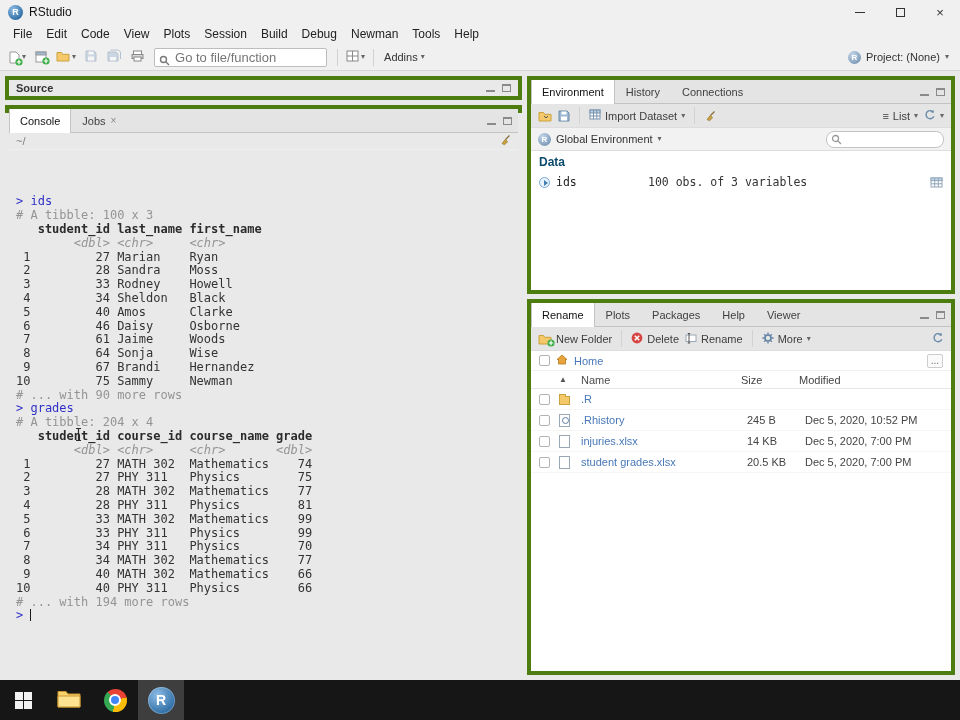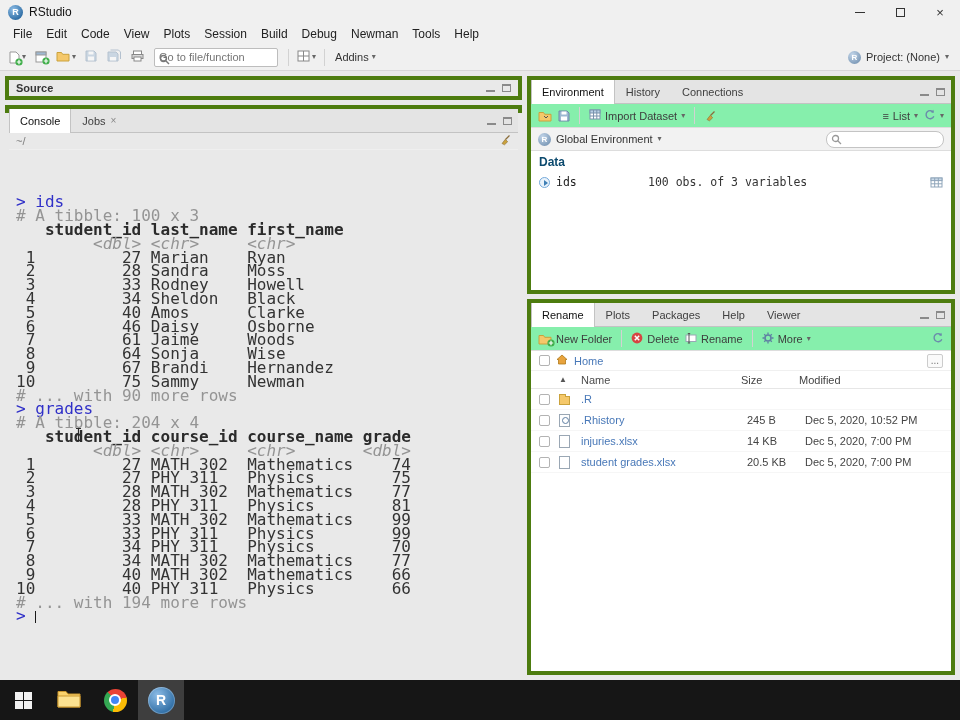--- a/index.html
+++ b/index.html
@@ -21,21 +21,21 @@
 
   
   .toolbar{height:27px;display:flex;align-items:center;gap:3px;padding:0 7px;border-bottom:1px solid #d6d6d6;flex:none}
   .tbtn{height:22px;min-width:20px;display:flex;align-items:center;justify-content:center;gap:2px;padding:0 2px}
   .tbtn.dim{opacity:.45}
   .sep{width:1px;height:17px;background:#d2d2d2;margin:0 3px}
   .caret{font-size:8px;color:#666;line-height:1}
   .iconwrap{position:relative;display:inline-flex}
   .plusdot{position:absolute;right:-3px;bottom:-2px}
   .goto{position:relative;margin:0 4px}
-  .goto input{width:124px;height:19px;border:1px solid #bdbdbd;border-radius:2px;font-size:11px;padding:0 4px 0 4px;color:#555;background:#fff;font-family:"Liberation Sans",sans-serif}
+  .goto input{width:173px;height:19px;border:1px solid #bdbdbd;border-radius:2px;font-size:13px;padding:0 4px 0 20px;color:#555;background:#fff;font-family:"Liberation Sans",sans-serif}
   .goto .mag{position:absolute;left:5px;top:4px}
   .addins{font-size:11px;color:#333;display:flex;align-items:center;gap:3px;padding:0 4px}
   .project-btn{margin-left:auto;display:flex;align-items:center;gap:5px;font-size:11px;color:#333;padding-right:4px}
 
   
   .rball{border-radius:50%;background:radial-gradient(circle at 35% 30%,#8cbce6,#2e6da4 75%);color:#fff;display:flex;align-items:center;justify-content:center;font-weight:bold;flex:none}
   .rball.sm{width:15px;height:15px;font-size:9px}
   .rball.xs{width:13px;height:13px;font-size:8px;background:radial-gradient(circle at 35% 30%,#c3d6ea,#7d9ab8 75%)}
   .rball.task{width:27px;height:27px;font-size:14px;box-shadow:0 0 0 1px rgba(255,255,255,.25) inset}
 
@@ -51,30 +51,30 @@
   .pb-max{width:9px;height:8px;border:1px solid #8a8a8a;border-top-width:2px}
 
   .tabstrip{height:24px;background:#e4e4e4;border-bottom:1px solid #c3c3c3;display:flex;align-items:stretch;flex:none;padding-right:6px}
   .tab{padding:4px 10px;font-size:11px;color:#404040;display:flex;align-items:center;gap:5px;border-right:1px solid transparent;border-left:1px solid transparent}
   .tab.active{background:#fff;border-color:#c3c3c3;margin-bottom:-1px;color:#111}
   .tab .tab-x{color:#888;font-size:10px}
 
   
   .console-bar{height:17px;flex:none;display:flex;align-items:center;gap:4px;padding:0 7px;border-bottom:1px solid #efefef;font-size:11px;color:#808080}
   .console-bar .spacer{flex:1}
-  .console-out{flex:1;padding:4px 7px;font-family:"DejaVu Sans Mono","Liberation Mono",monospace;font-size:16px;line-height:13.8px;white-space:pre;color:var(--console-text);overflow:hidden}
+  .console-out{flex:1;padding:4px 7px;font-family:"DejaVu Sans Mono","Liberation Mono",monospace;font-size:12px;line-height:13.8px;white-space:pre;color:var(--console-text);overflow:hidden}
   .cl{min-height:13.8px}
   .cl.input{color:var(--console-input)}
   .cl.muted{color:var(--muted-text)}
   .cl.type{color:var(--muted-text);font-style:italic}
   .cl.header{font-weight:bold;color:#2b2b2b}
   .cursor{display:inline-block;width:1px;height:12px;background:#1a1a1a;vertical-align:-2px}
 
   
-  .mini-toolbar{height:24px;flex:none;background:#86efac;border-bottom:1px solid #ddd;display:flex;align-items:center;gap:6px;padding:0 7px;font-size:11px;color:#3d3d3d}
+  .mini-toolbar{height:24px;flex:none;background:#e5e5e5;border-bottom:1px solid #ddd;display:flex;align-items:center;gap:6px;padding:0 7px;font-size:11px;color:#3d3d3d}
   .mini-toolbar .right{margin-left:auto;display:flex;align-items:center;gap:6px}
   .tool-item{display:flex;align-items:center;gap:4px}
   .scope-bar{height:23px;flex:none;background:#f2f2f2;border-bottom:1px solid #ddd;display:flex;align-items:center;gap:5px;padding:0 7px;font-size:11px;color:#333}
   .searchbox{position:relative;margin-left:auto}
   .searchbox input{width:118px;height:17px;border:1px solid #c4c4c4;border-radius:8px;background:#fff;padding:0 6px 0 18px;font-size:11px}
   .searchbox .mag{position:absolute;left:5px;top:3px}
 
   
   .env-pane{height:218px;flex:none}
   .env-body{flex:1;background:#fff;overflow:hidden}

